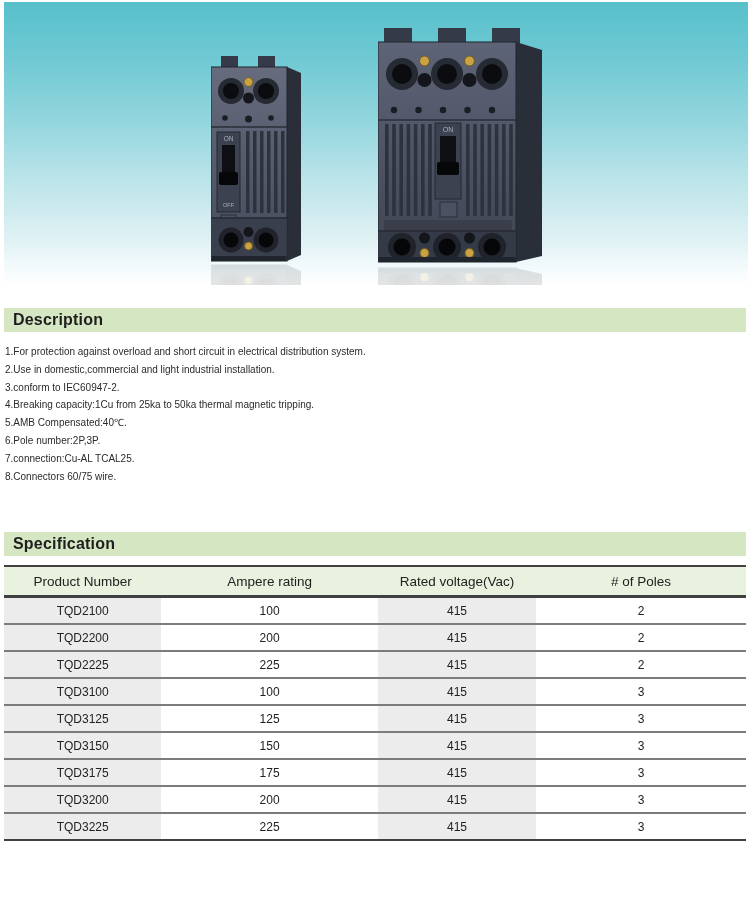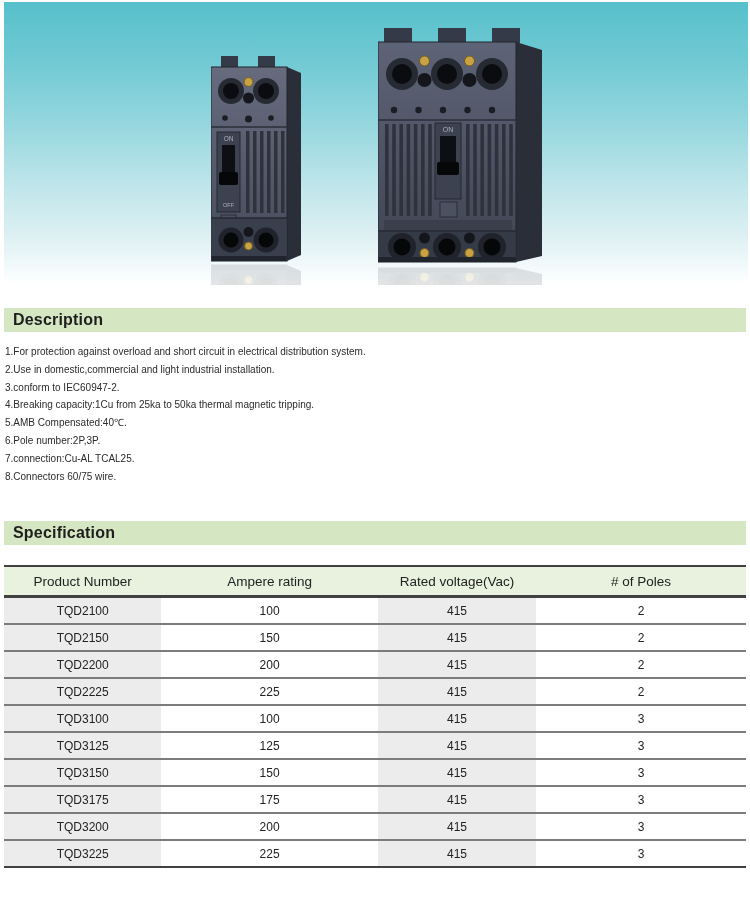--- a/index.html
+++ b/index.html
@@ -25,21 +25,21 @@
   .section-bar {
     position: absolute; left: 4px; width: 742px; height: 24px;
     background: #d5e6c2;
     display: flex; align-items: center;
   }
   .section-bar .bar-label {
     font-size: 16px; font-weight: bold; color: #1e1e1e;
     padding-left: 9px; letter-spacing: 0.2px;
   }
   #desc-bar { top: 308px; }
-  #spec-bar { top: 521px; }
+  #spec-bar { top: 532px; }
 
   
   .desc-list {
     position: absolute; left: 5px; top: 343px;
     margin: 0; padding: 0; list-style: none;
   }
   .desc-list li {
     font-size: 10px; line-height: 17.8px; color: #2b2b2b;
   }
 
@@ -252,26 +252,20 @@
       </tr>
   </thead>
   <tbody id="spec-table-body">
       <tr>
         <td>TQD2100</td>
         <td>100</td>
         <td>415</td>
         <td>2</td>
       </tr>
       <tr>
-        <td>TQD2150</td>
-        <td>150</td>
-        <td>415</td>
-        <td>2</td>
-      </tr>
-      <tr>
         <td>TQD2200</td>
         <td>200</td>
         <td>415</td>
         <td>2</td>
       </tr>
       <tr>
         <td>TQD2225</td>
         <td>225</td>
         <td>415</td>
         <td>2</td>

